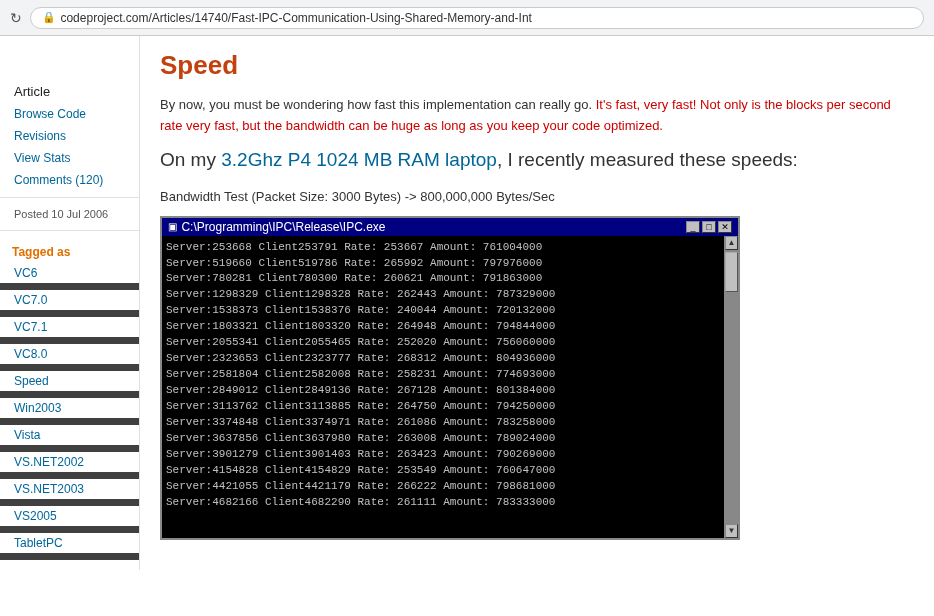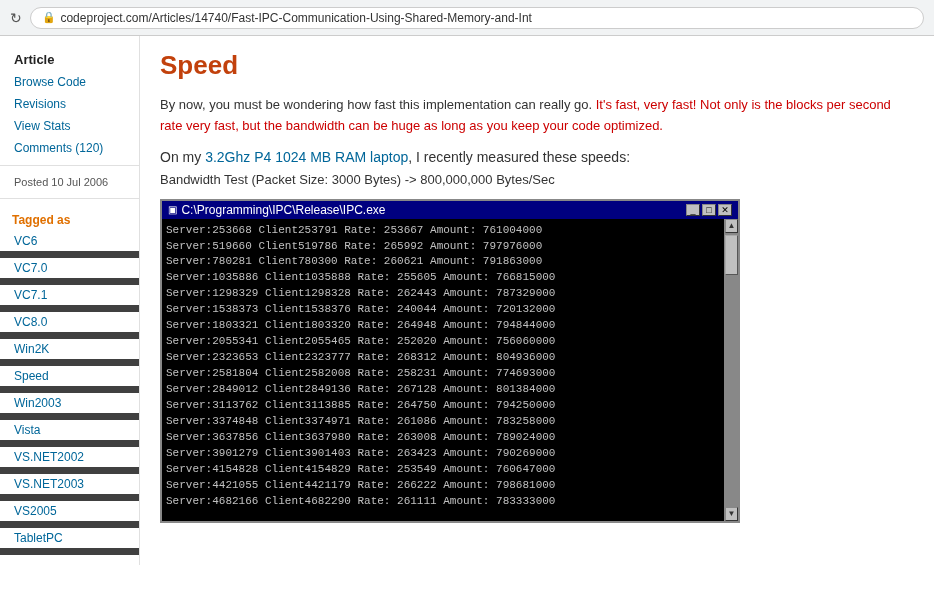--- a/index.html
+++ b/index.html
@@ -18,40 +18,40 @@
     }
     .lock-icon { color: #555; font-size: 11px; }
 
     .page-layout { display: flex; flex: 1; min-height: 0; }
 
     .sidebar {
       width: 140px; min-width: 140px; border-right: 1px solid #e0e0e0;
       padding: 10px 0; background: #fff;
     }
     .sidebar-section-title {
-      font-weight: bold; font-size: 13px; padding: 6px 14px 4px 14px; color: #222;
+      font-weight: normal; font-size: 13px; padding: 6px 14px 4px 14px; color: #222; margin-top: 32px;
     }
     .sidebar-link {
       display: block; padding: 4px 14px; font-size: 12px; color: #006699;
       text-decoration: none; cursor: pointer;
     }
     .sidebar-divider { border: none; border-top: 1px solid #e0e0e0; margin: 6px 0; }
     .sidebar-posted { font-size: 11px; color: #555; padding: 4px 14px; }
     .sidebar-tagged { font-weight: bold; font-size: 12px; color: #e07000; padding: 8px 14px 4px 12px; }
     .sidebar-tag {
       display: block; padding: 3px 14px; font-size: 12px; color: #006699;
       text-decoration: none; cursor: pointer; border-bottom: 7px solid #404040;
     }
 
     .main-content { flex: 1; padding: 14px 20px; overflow-y: auto; }
     .main-content h1 { font-size: 26px; font-weight: bold; color: #c2410c; margin-bottom: 14px; }
 
     .intro-text { font-size: 13px; line-height: 1.6; margin-bottom: 12px; color: #333; }
 
-    .measured-text { font-size: 14px; margin-bottom: 7px; color: #333; }
+    .measured-text { font-size: 19px; margin-bottom: 18px; color: #333; }
     .measured-text a { color: #006699; }
 
     .bandwidth-text { font-size: 13px; margin-bottom: 12px; color: #333; }
 
     .console-window {
       border: 2px solid #888; width: 580px; background: #000; display: inline-block;
     }
     .console-titlebar {
       background: #000080; color: #fff; font-size: 12px;
       padding: 2px 6px; display: flex; align-items: center; justify-content: space-between;
@@ -100,21 +100,20 @@
     <a class="sidebar-link">View Stats</a>
     <a class="sidebar-link">Comments (120)</a>
     <hr class="sidebar-divider">
     <div class="sidebar-posted">Posted 10 Jul 2006</div>
     <hr class="sidebar-divider">
     <div class="sidebar-tagged">Tagged as</div>
     <a class="sidebar-tag">VC6</a>
     <a class="sidebar-tag">VC7.0</a>
     <a class="sidebar-tag">VC7.1</a>
     <a class="sidebar-tag">VC8.0</a>
-    <a class="sidebar-tag">Win2K</a>
     <a class="sidebar-tag">Speed</a>
     <a class="sidebar-tag">Win2003</a>
     <a class="sidebar-tag">Vista</a>
     <a class="sidebar-tag">VS.NET2002</a>
     <a class="sidebar-tag">VS.NET2003</a>
     <a class="sidebar-tag">VS2005</a>
     <a class="sidebar-tag">TabletPC</a>
   </div>
 
   <div class="main-content">
@@ -142,21 +141,20 @@
           <div class="console-btn">□</div>
           <div class="console-btn">✕</div>
         </div>
       </div>
       <div style="position:relative; display:flex;">
         <div class="console-body" style="flex:1; padding-right: 18px;">
           <div id="console-lines">
               <div>Server:253668   Client253791    Rate:  253667    Amount:   761004000</div>
               <div>Server:519660   Client519786    Rate:  265992    Amount:   797976000</div>
               <div>Server:780281   Client780300    Rate:  260621    Amount:   791863000</div>
-              <div>Server:1035886  Client1035888   Rate:  255605    Amount:   766815000</div>
               <div>Server:1298329  Client1298328   Rate:  262443    Amount:   787329000</div>
               <div>Server:1538373  Client1538376   Rate:  240044    Amount:   720132000</div>
               <div>Server:1803321  Client1803320   Rate:  264948    Amount:   794844000</div>
               <div>Server:2055341  Client2055465   Rate:  252020    Amount:   756060000</div>
               <div>Server:2323653  Client2323777   Rate:  268312    Amount:   804936000</div>
               <div>Server:2581804  Client2582008   Rate:  258231    Amount:   774693000</div>
               <div>Server:2849012  Client2849136   Rate:  267128    Amount:   801384000</div>
               <div>Server:3113762  Client3113885   Rate:  264750    Amount:   794250000</div>
               <div>Server:3374848  Client3374971   Rate:  261086    Amount:   783258000</div>
               <div>Server:3637856  Client3637980   Rate:  263008    Amount:   789024000</div>

